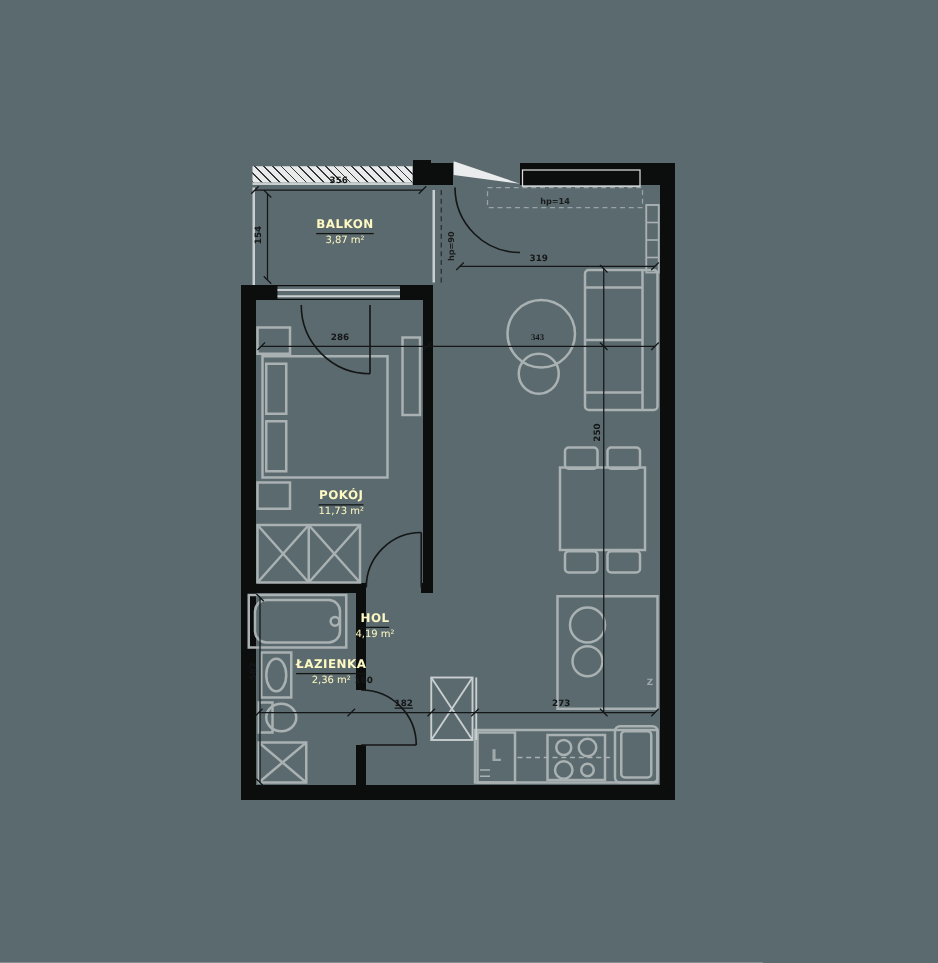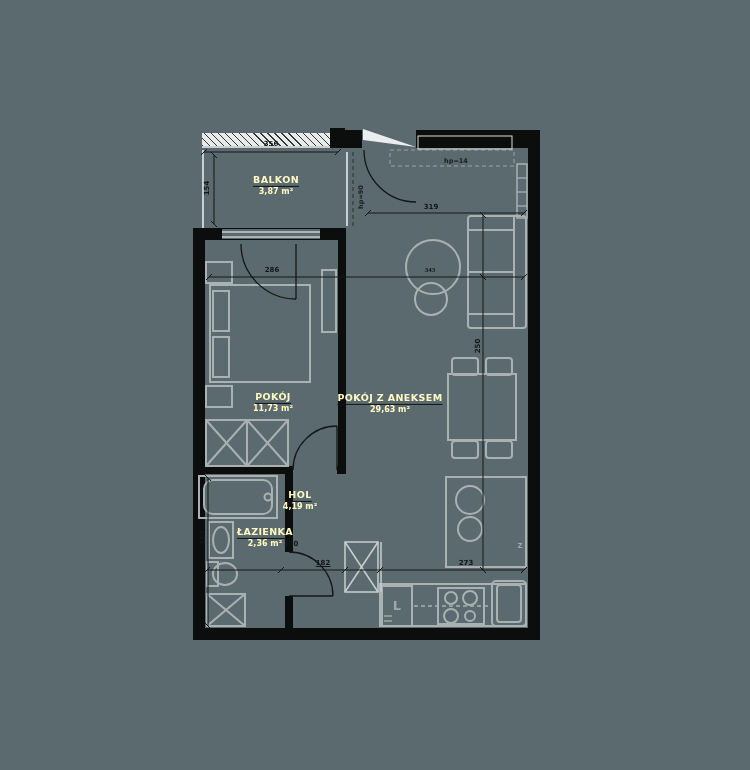--- a/index.html
+++ b/index.html
@@ -9,21 +9,21 @@
     font-family:"DejaVu Sans", sans-serif;
   }
   svg{position:absolute;left:0;top:0;}
   .hatchbar{
     position:absolute; left:202px; top:133px; width:128px; height:15px;
     background:repeating-linear-gradient(45deg,#32383a 0px,#32383a 1px,#e9ebeb 1px,#e9ebeb 5px);
     border-bottom:2px solid #c9cfd0; box-sizing:border-box;
   }
   .room-label{position:absolute; transform:translate(-50%,-50%); text-align:center; color:#fef9c3; white-space:nowrap; line-height:1.1;}
   .room-label .rname{font-size:9.5px; font-weight:700; letter-spacing:.4px; border-bottom:1.2px solid #121414; padding-bottom:1px; display:inline-block;}
-  .room-label .rarea{font-size:8px; font-weight:700; margin-top:1px;}
+  .room-label .rarea{font-size:8px; font-weight:400; margin-top:1px;}
   .dim{position:absolute; transform:translate(-50%,-50%); font-size:7px; font-weight:600; color:#141617; white-space:nowrap; letter-spacing:0;}
   .dim.v{transform:translate(-50%,-50%) rotate(-90deg);}
   .note{position:absolute; transform:translate(-50%,-50%); font-size:6.5px; font-weight:600; color:#1a1c1d; white-space:nowrap;}
   .note.v{transform:translate(-50%,-50%) rotate(-90deg);}
   .appliance{position:absolute; transform:translate(-50%,-50%); color:#9fa8aa; font-weight:700; white-space:nowrap;}
 </style>
 </head>
 <body>
 
 <div id="canvas">
@@ -231,42 +231,38 @@
   </svg>
 
   <div class="room-label" style="left:276px; top:183px;">
     <div class="rname">BALKON</div>
     <div class="rarea">3,87 m²</div>
   </div>
   <div class="room-label" style="left:273px; top:400px;">
     <div class="rname">POKÓJ</div>
     <div class="rarea">11,73 m²</div>
   </div>
-  <div class="room-label" style="left:390px; top:401px;">
-    <div class="rname">POKÓJ Z ANEKSEM</div>
-    <div class="rarea">29,63 m²</div>
-  </div>
   <div class="room-label" style="left:300px; top:498px;">
     <div class="rname">HOL</div>
     <div class="rarea">4,19 m²</div>
   </div>
   <div class="room-label" style="left:265px; top:535px;">
     <div class="rname">ŁAZIENKA</div>
     <div class="rarea">2,36 m²</div>
   </div>
 
   <div class="dim" style="left:271px; top:144px;text-align:center;">356</div>
   <div class="dim v" style="left:207px; top:188px;">154</div>
   <div class="dim" style="left:272px; top:270px;">286</div>
   <div class="dim" style="left:431px; top:207px;text-align:right;">319</div>
   <div class="dim" style="left:430px; top:270px;font-family:Liberation Serif, serif;">343</div>
   <div class="dim v" style="left:478px; top:346px;">250</div>
   <div class="dim" style="left:247px; top:544px;margin-left:44px;">160</div>
   <div class="dim" style="left:323px; top:563px;text-decoration:underline;">182</div>
-  <div class="dim" style="left:466px; top:563px;text-align:right;">273</div>
+  <div class="dim" style="left:449px; top:563px;text-align:right;">273</div>
   <div class="dim v" style="left:203px; top:537px;">587</div>
 
-  <div class="note" style="left:456px; top:161px;">hp=14</div>
+  <div class="note" style="left:444px; top:161px;">hp=14</div>
   <div class="note v" style="left:361px; top:197px;">hp=90</div>
   <div class="appliance" style="left:397px; top:605px; font-size:13px;">L</div>
   <div class="appliance" style="left:520px; top:546px; font-size:7px;">Z</div>
 
 </div>
 
 </body></html>

